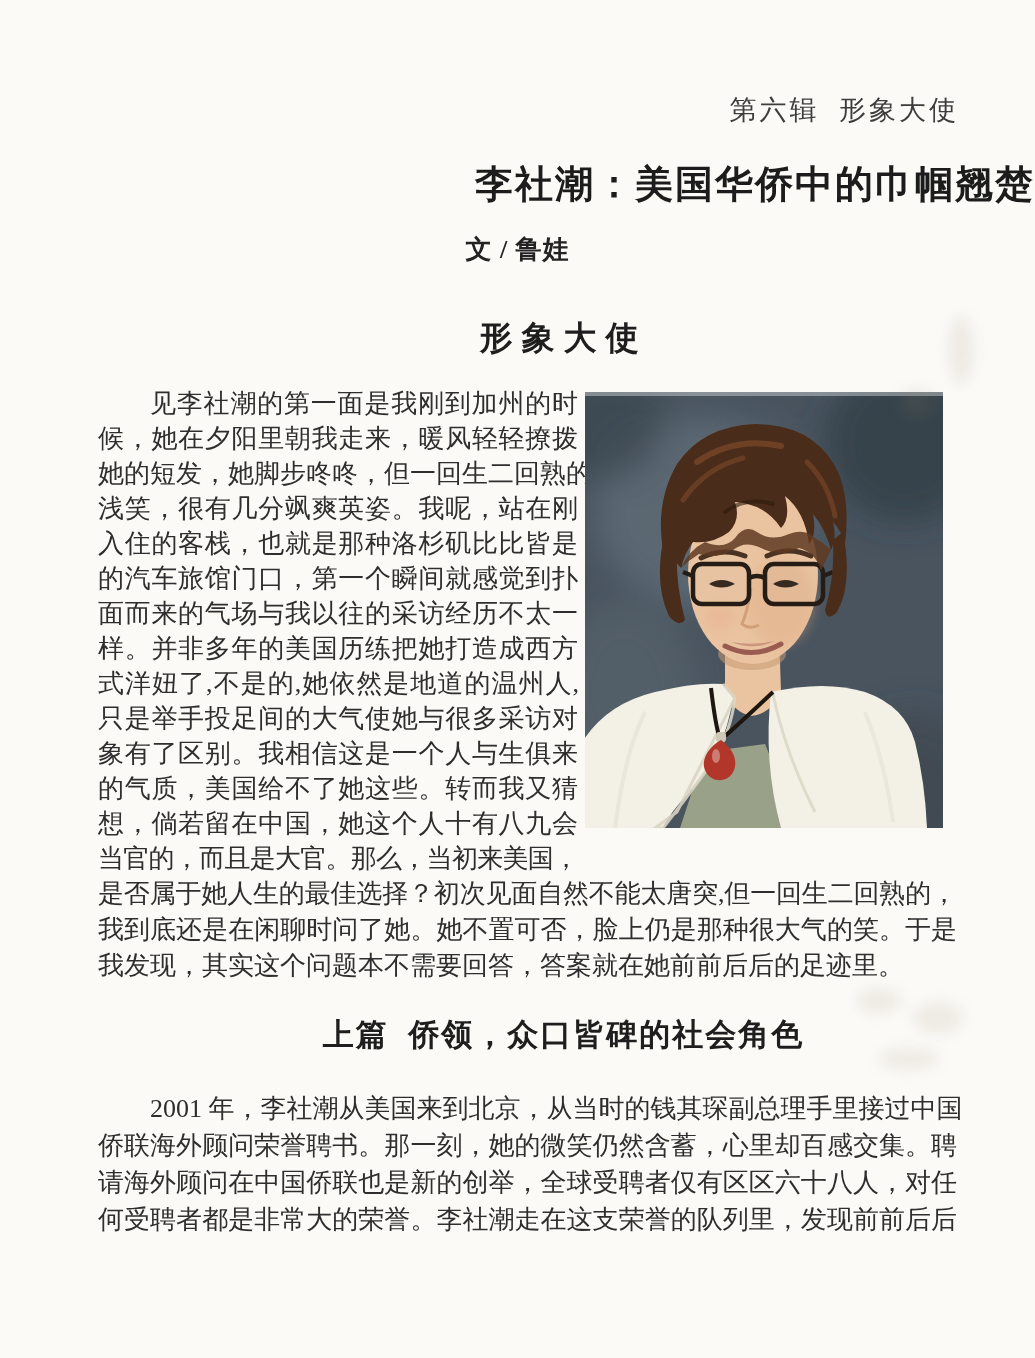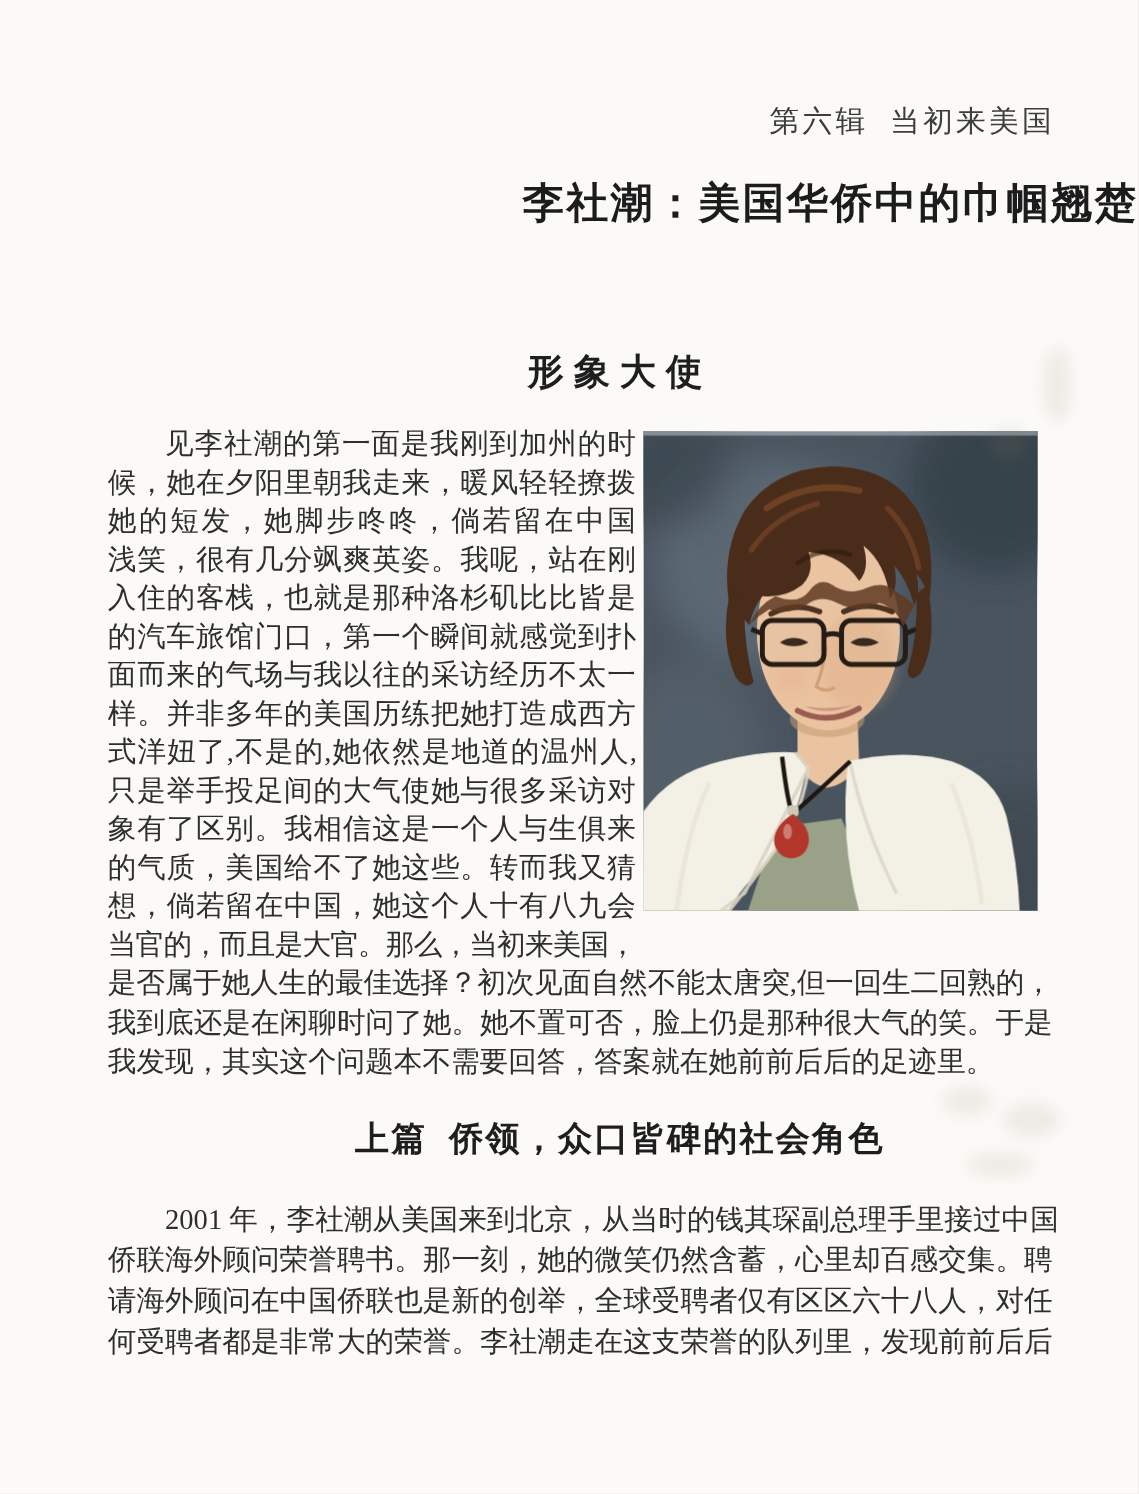--- a/index.html
+++ b/index.html
@@ -58,31 +58,32 @@
   .b2{left:900px;top:388px;width:34px;height:30px;}
   .b3{left:856px;top:988px;width:46px;height:26px;}
   .b4{left:912px;top:1002px;width:52px;height:32px;}
   .b5{left:878px;top:1048px;width:62px;height:22px;}
 </style>
 </head>
 <body>
 
 <div class="page">
 
-  <div class="running-header pre">第六辑  当初来美国</div>
+  <div class="running-header pre">第六辑  形象大使</div>
 
   <div class="article-title">李社潮：美国华侨中的巾帼翘楚</div>
 
+  <div class="byline pre">文 / 鲁娃</div>
 
   <div class="h-section h1">形象大使</div>
 
   <div class="textblock col-text">
     <div class="ln indent">见李社潮的第一面是我刚到加州的时</div>
     <div class="ln">候，她在夕阳里朝我走来，暖风轻轻撩拨</div>
-    <div class="ln">她的短发，她脚步咚咚，倘若留在中国</div>
+    <div class="ln">她的短发，她脚步咚咚，但一回生二回熟的</div>
     <div class="ln">浅笑，很有几分飒爽英姿。我呢，站在刚</div>
     <div class="ln">入住的客栈，也就是那种洛杉矶比比皆是</div>
     <div class="ln">的汽车旅馆门口，第一个瞬间就感觉到扑</div>
     <div class="ln">面而来的气场与我以往的采访经历不太一</div>
     <div class="ln">样。并非多年的美国历练把她打造成西方</div>
     <div class="ln t1">式洋妞了,不是的,她依然是地道的温州人,</div>
     <div class="ln">只是举手投足间的大气使她与很多采访对</div>
     <div class="ln">象有了区别。我相信这是一个人与生俱来</div>
     <div class="ln">的气质，美国给不了她这些。转而我又猜</div>
     <div class="ln">想，倘若留在中国，她这个人十有八九会</div>

